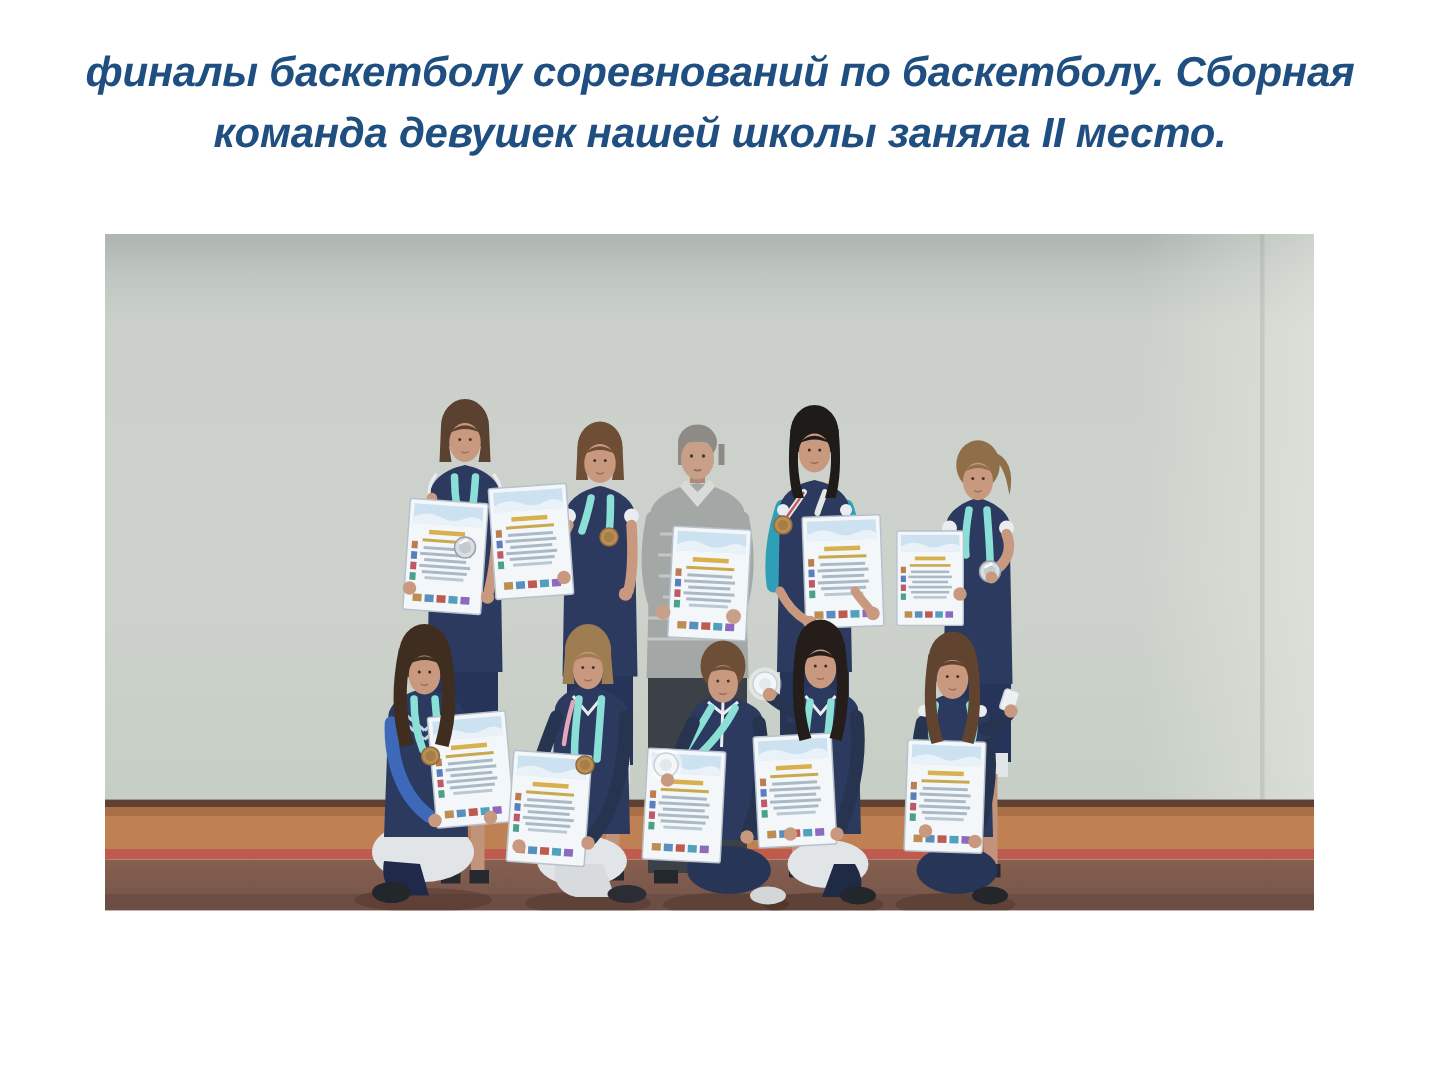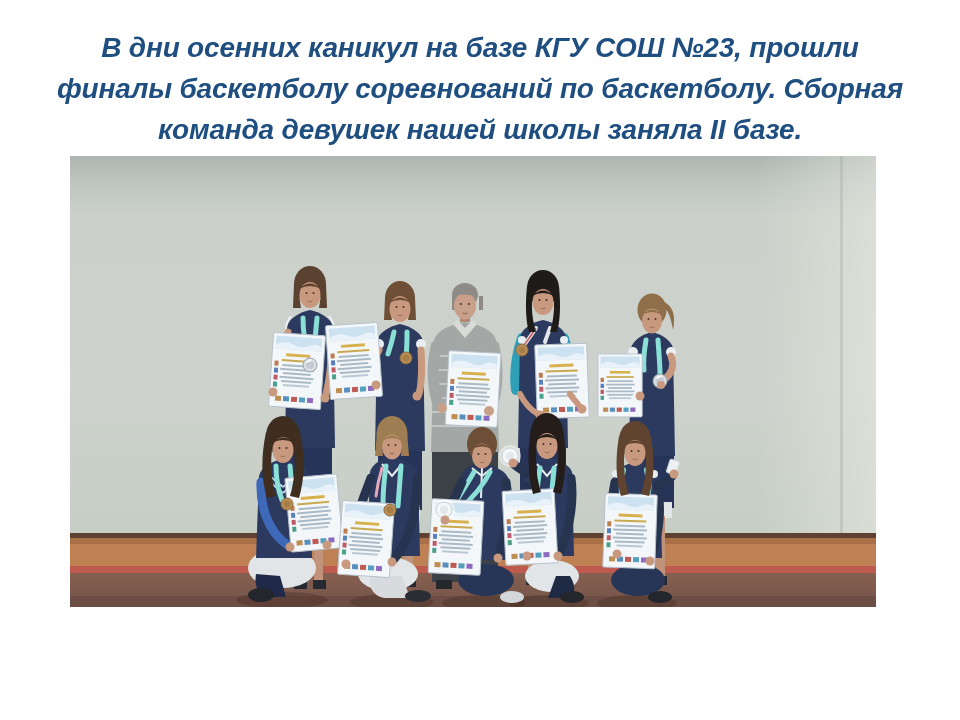--- a/index.html
+++ b/index.html
@@ -20,23 +20,22 @@
     position:absolute;left:70px;top:156px;width:806px;height:451px;margin:0;
   }
   .photo svg{display:block;width:806px;height:451px;}
 </style>
 </head>
 <body style="background: rgb(255, 255, 255);">
 
 <div class="slide">
 
   <div class="title" style="color: rgb(31, 78, 128);">
-    <div class="line">В дни осенних каникул на базе КГУ СОШ №23, прошли</div>
     <div class="line">финалы баскетболу соревнований по баскетболу. Сборная</div>
-    <div class="line">команда девушек нашей школы заняла II базе.</div>
+    <div class="line">команда девушек нашей школы заняла II место.</div>
   </div>
 
   <figure class="photo" role="img" aria-label="Team photo in a school gym: five girls standing in a back row with a male coach in the middle, five girls kneeling in a front row; all in navy basketball uniforms, wearing medals on turquoise ribbons and holding award certificates; light grey-green wall behind, tan and brown floor with a red stripe below.">
     <svg viewBox="0 0 806 451" xmlns="http://www.w3.org/2000/svg">
       <defs>
         <linearGradient id="wallG" x1="0" y1="0" x2="0" y2="1">
           <stop offset="0" stop-color="#aeb4b0"></stop>
           <stop offset="0.07" stop-color="#bfc5c0"></stop>
           <stop offset="0.16" stop-color="#cbd1ca"></stop>
           <stop offset="0.6" stop-color="#cdd3cc"></stop>

